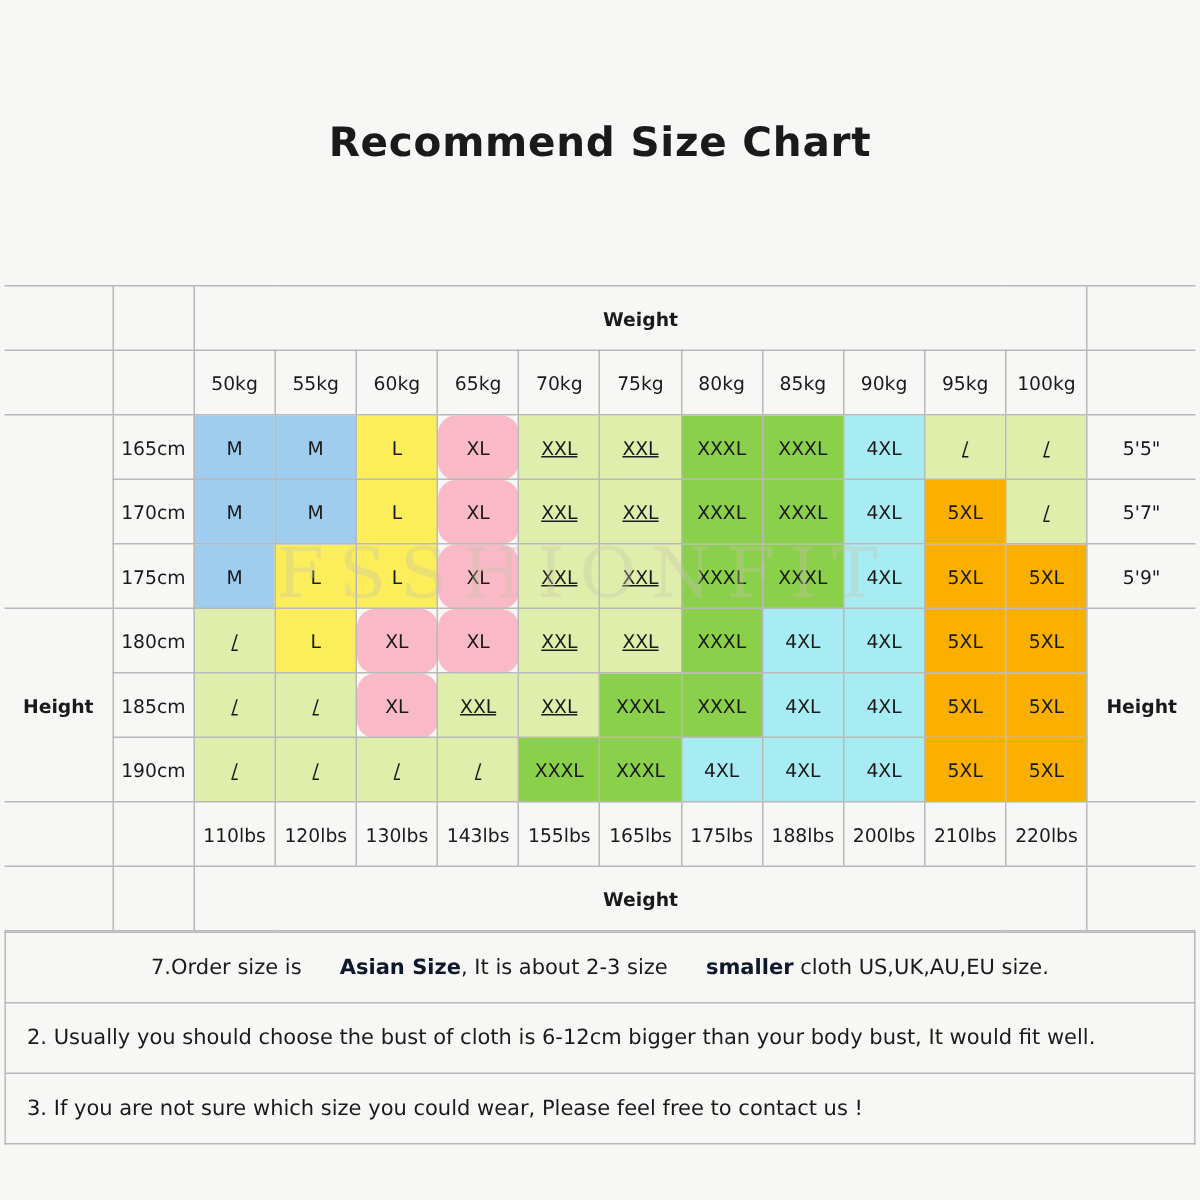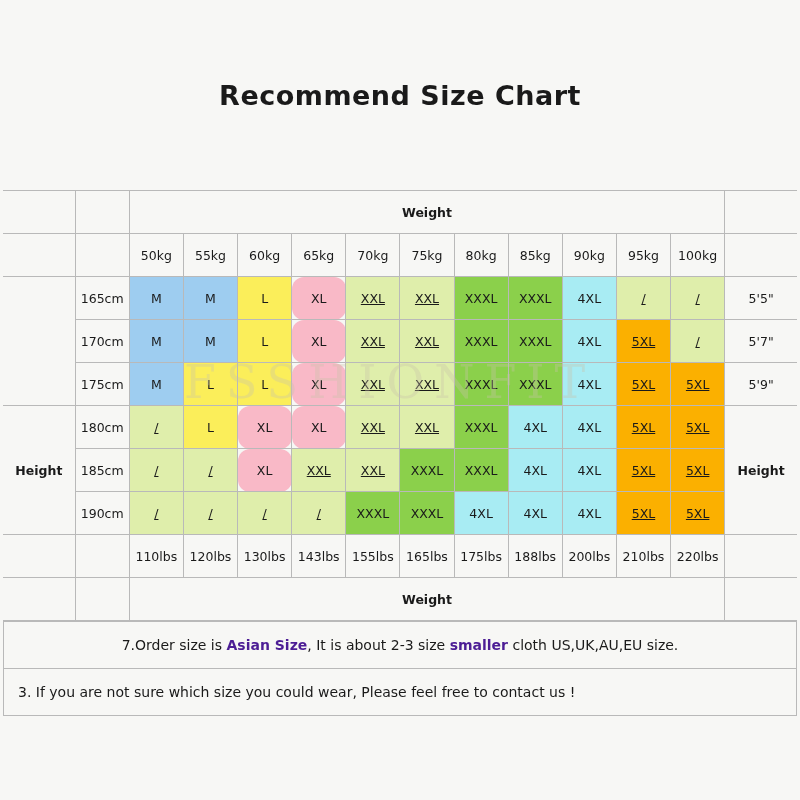--- a/index.html
+++ b/index.html
@@ -72,39 +72,39 @@
   .noborder-left { border-left: none !important; }
   .noborder-right { border-right: none !important; }
 
   
   .c-blue   { background: #9ecdf0 !important; }
   .c-yellow { background: #fbee5a !important; }
   .c-pink   { background: #f9b9c7 !important; border-radius: 12px; }
   .c-lgreen { background: #dfeeab !important; text-decoration: underline; }
   .c-green  { background: #8bd04b !important; }
   .c-cyan   { background: #a8ecf3 !important; }
-  .c-orange { background: #fbb000 !important; text-decoration: underline; }
+  .c-orange { background: #fbb000 !important; }
 
   .notes {
     margin: 0 3px;
     width: 794px;
     border-collapse: collapse;
     table-layout: fixed;
   }
   .notes td {
     border: 1px solid #b9b9b9;
     height: 46px;
     font-size: 14px;
     padding: 0 14px;
     background: #f7f7f5;
     color: #1a1a1a;
   }
   .note1 { text-align: center; }
   .note-left { text-align: left; padding-left: 24px; }
-  .red { color: #4c1d95; font-weight: bold; }
+  .red { color: #0f172a; font-weight: bold; margin-left: 21px; }
   .watermark {
     position: absolute;
     left: 184px;
     top: 355px;
     font-size: 46px;
     letter-spacing: 10px;
     color: rgba(200,195,170,0.35);
     font-family: "DejaVu Serif", "Liberation Serif", serif;
     pointer-events: none;
     user-select: none;
@@ -286,18 +286,21 @@
     </tr>
   </tbody>
     </table>
 
   <table class="notes">
     <tbody>
         <tr>
       <td class="note1"><span>7.Order size is </span><span class="red">Asian Size</span><span>, It is about 2-3 size </span><span class="red">smaller</span><span> cloth US,UK,AU,EU size.</span></td>
     </tr>
     <tr>
+      <td class="note-left">2. Usually you should choose the bust of cloth is 6-12cm bigger than your body bust, It would fit well.</td>
+    </tr>
+    <tr>
       <td class="note-left">3. If you are not sure which size you could wear, Please feel free to contact us !</td>
     </tr>
   </tbody>
     </table>
 
 </div>
 
 </body></html>

